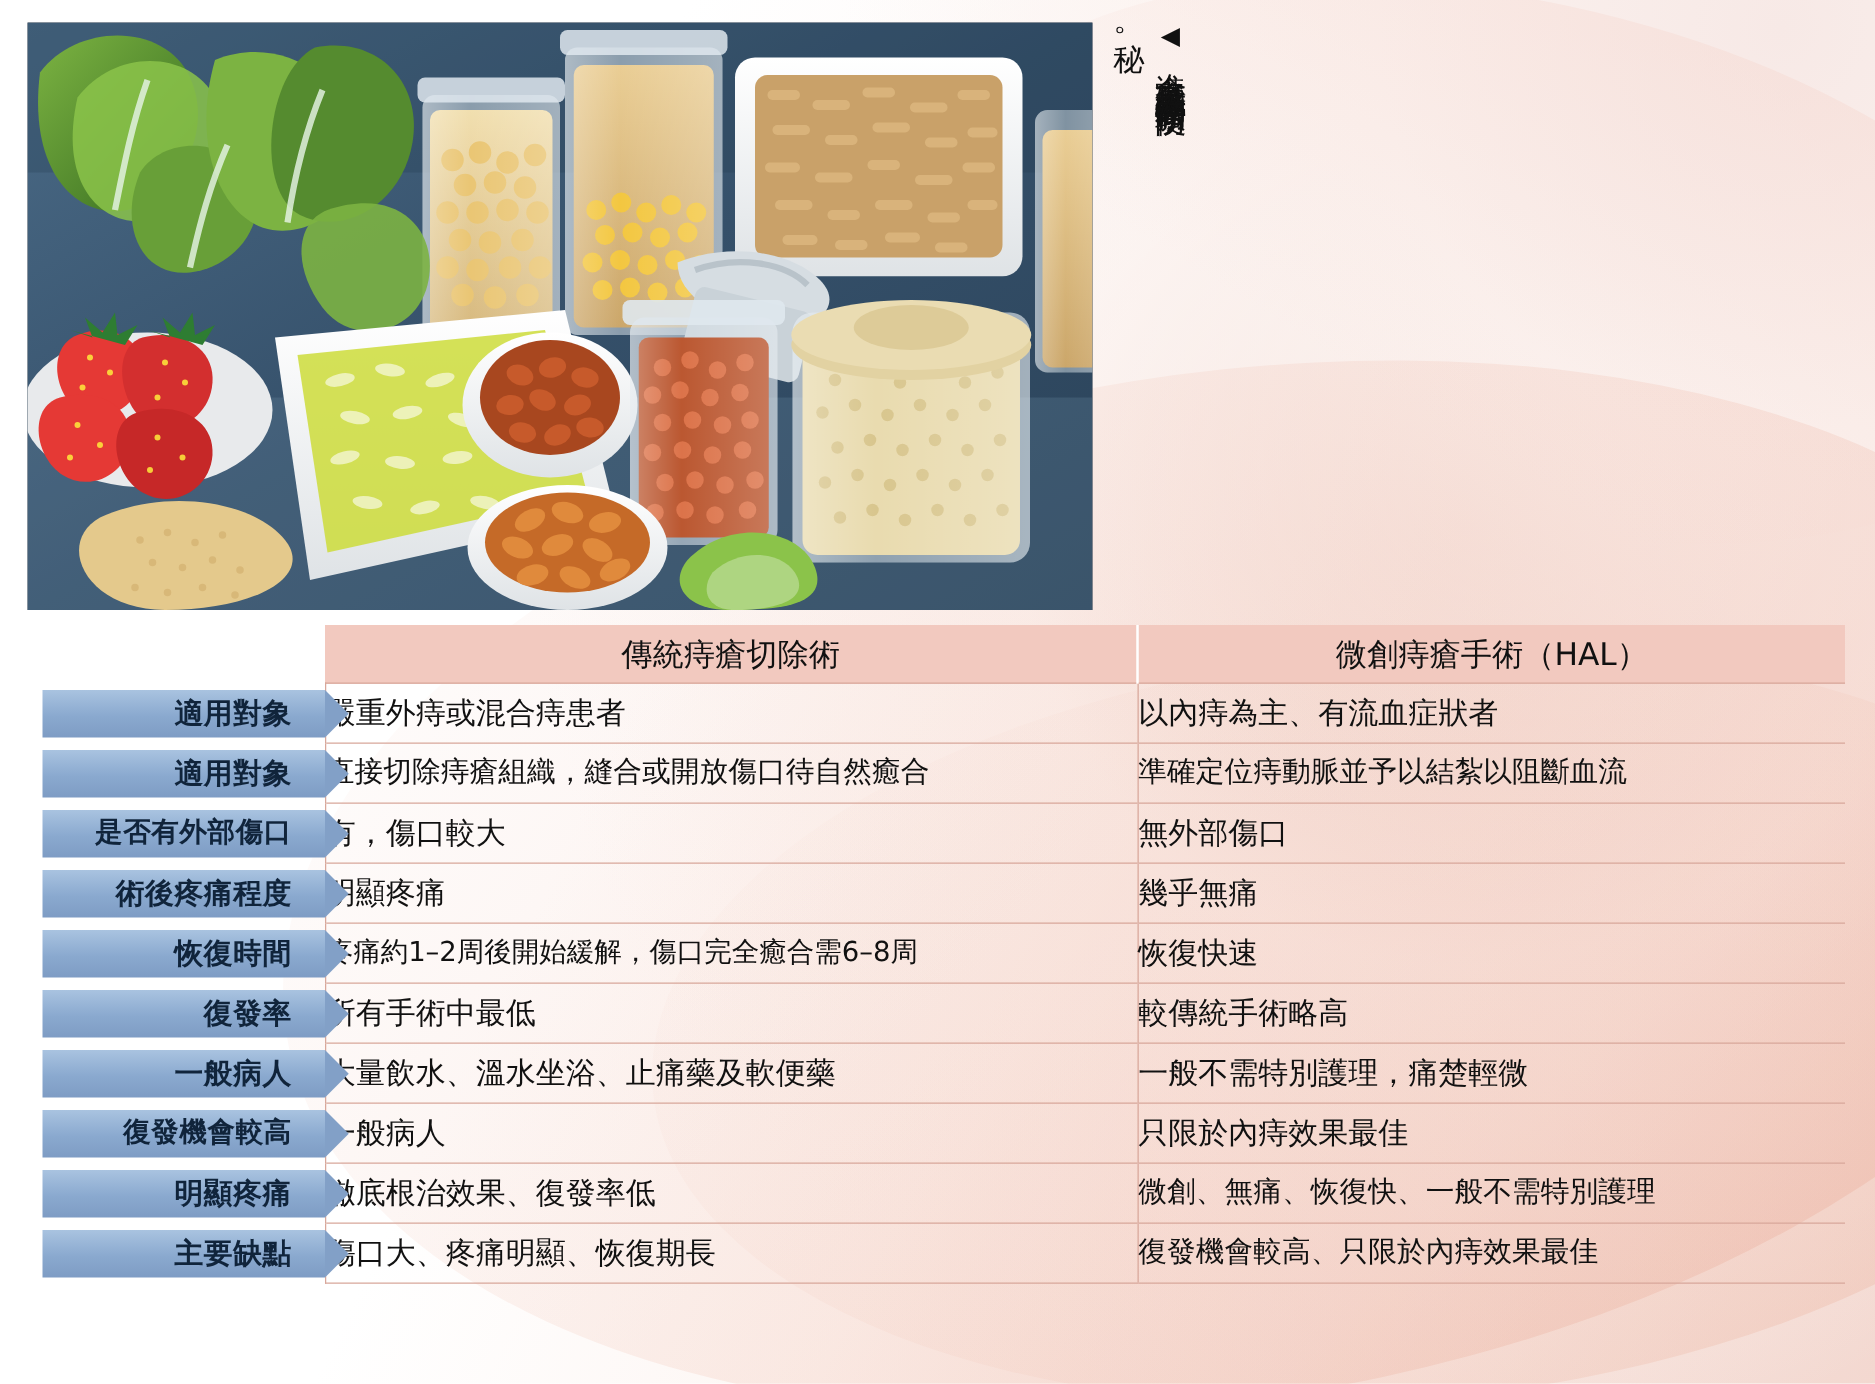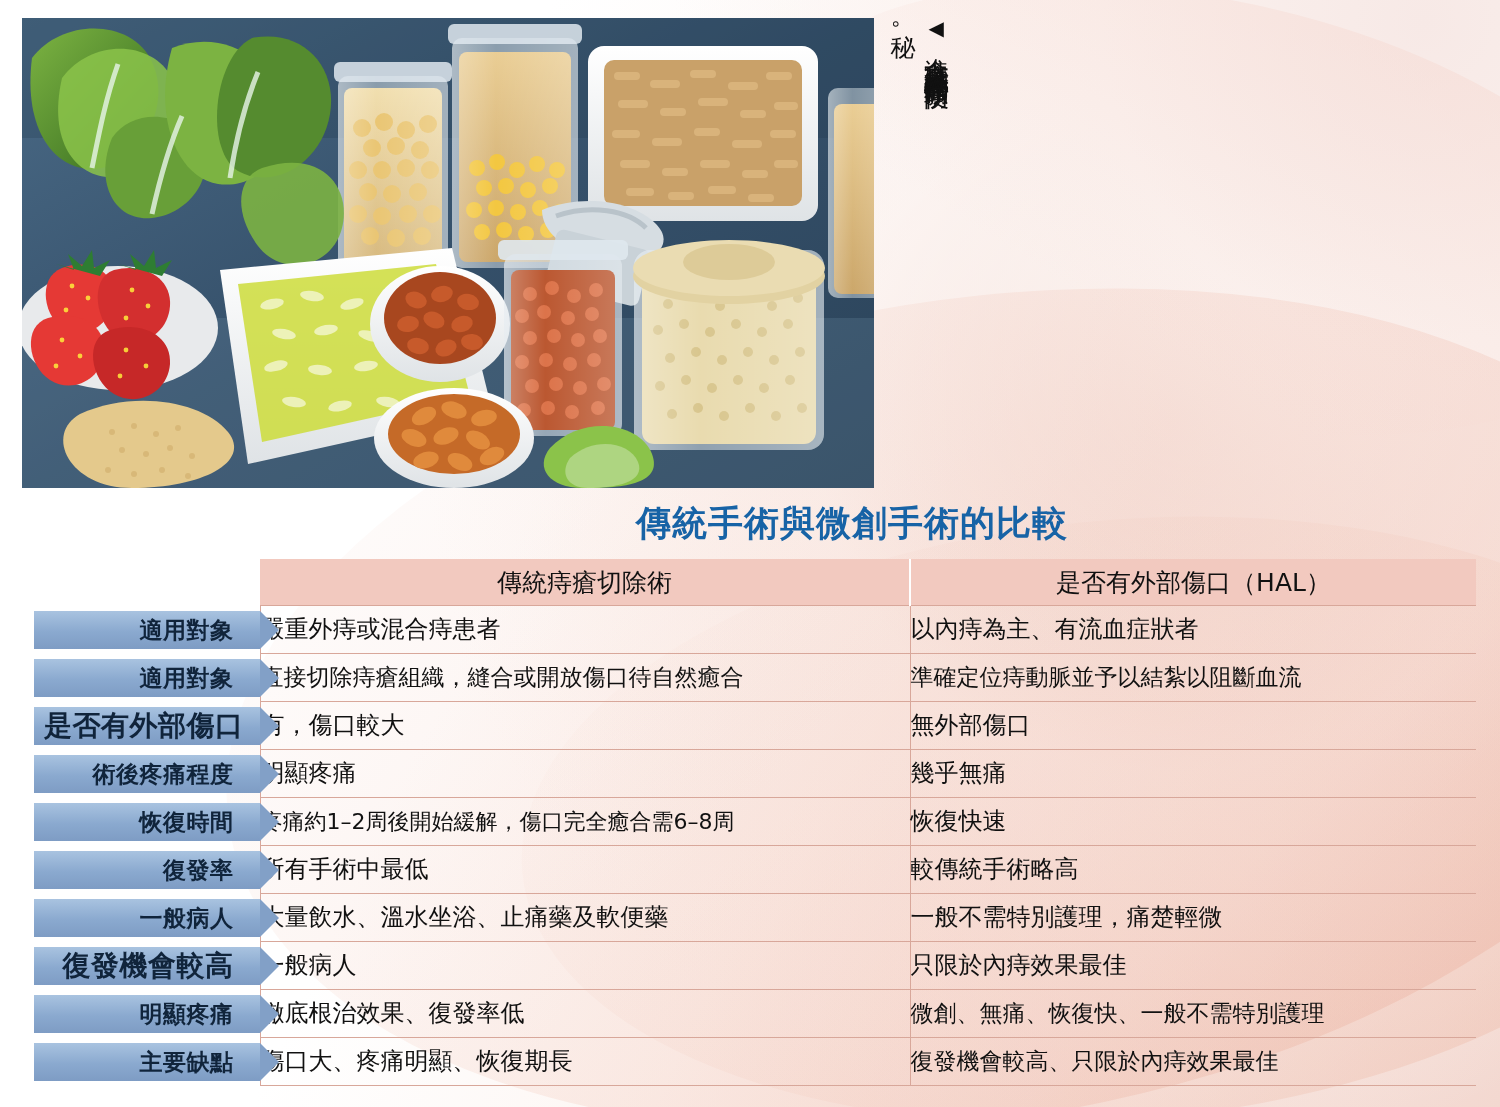--- a/index.html
+++ b/index.html
@@ -156,21 +156,21 @@
     content: "";
     position: absolute;
     right: -19px;
     top: 0;
     width: 0;
     height: 0;
     border-top: 19px solid transparent;
     border-bottom: 19px solid transparent;
     border-left: 19px solid #82a0c7;
   }
-  .rowlabel.wide { font-size: 28px; }
+  .rowlabel.wide { font-size: 22px; }
 
   .cell {
     font-size: 24px;
     color: #111;
     line-height: 1.15;
     padding: 4px 8px 4px 10px;
     height: 47px;
     border-top: 1.5px solid #d8a79a;
     border-left: 1.5px solid #d8a79a;
     white-space: nowrap;
@@ -521,33 +521,32 @@
 
 <div class="caption">
   <div style="display:flex; flex-direction:column; align-items:center;">
     <span class="caption-marker">◀</span>
     <span class="caption-col">進食富膳食纖維的食物有助預防便</span>
   </div>
   <span class="caption-col">秘。</span>
 </div>
 
 <div class="table-block">
-  <div class="table-title">傳統手術與微創手術的比較</div>
 
   <table class="cmp">
     <colgroup>
         <col class="c0">
         <col class="c1">
         <col class="c2">
       </colgroup>
     <thead>
       <tr>
         <th class="hdr-blank"></th>
         <th class="hdr">傳統痔瘡切除術</th>
-        <th class="hdr last">是否有外部傷口（HAL）</th>
+        <th class="hdr last">微創痔瘡手術（HAL）</th>
       </tr>
     </thead>
     <tbody>
       <tr class="first-data">
         <td class="rowlabel-cell">
           <span class="rowlabel">適用對象</span>
         </td>
         <td class="cell">嚴重外痔或混合痔患者</td>
         <td class="cell">以內痔為主、有流血症狀者</td>
       </tr>

